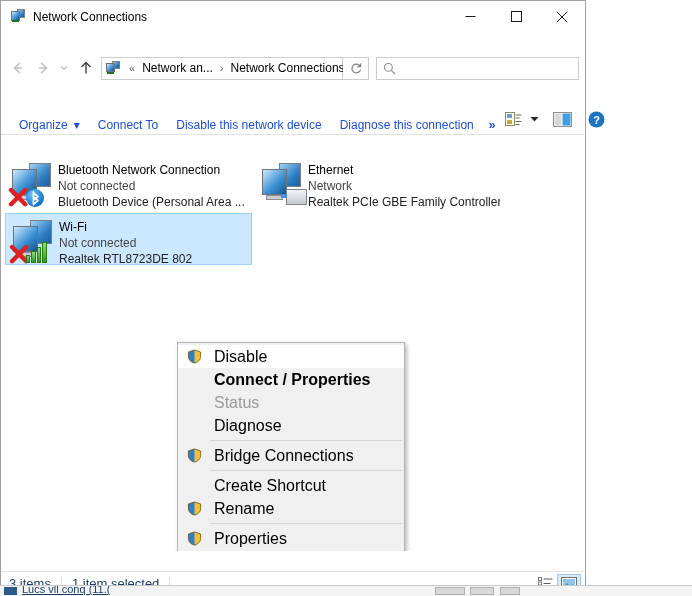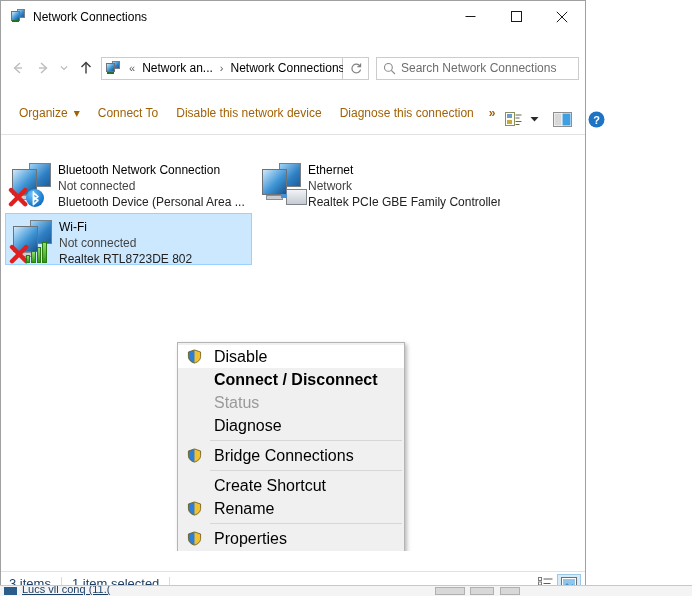--- a/index.html
+++ b/index.html
@@ -161,25 +161,25 @@
     min-height: 31px;
     background: #ffffff;
     border-bottom: 1px solid #e2e2e2;
     display: flex;
     align-items: center;
     padding-left: 9px;
     box-sizing: border-box;
   }
   .tb-item {
     font-size: 12px;
-    color: #a16207;
+    color: #1d4ed8;
     padding: 0 9px;
     height: 26px;
     display: flex;
-    align-items: flex-start;
+    align-items: flex-end;
     white-space: nowrap;
   }
   .tb-caret {
     margin-left: 6px;
     display: inline-block;
   }
   .tb-spacer { flex: 1 1 auto; }
   .tb-icon {
     height: 26px;
     display: flex;
@@ -505,21 +505,20 @@
       </svg>
     </div>
 
     <div class="searchbox">
       <span class="search-icon-wrap">
         <svg width="13" height="13" viewBox="0 0 13 13">
             <circle cx="5.4" cy="5.4" r="3.9" fill="none" stroke="#8a8a8a" stroke-width="1.1"></circle>
             <line x1="8.3" y1="8.3" x2="12" y2="12" stroke="#8a8a8a" stroke-width="1.1"></line>
           </svg>
       </span>
-      <span class="search-ph">Search Network Connections</span>
     </div>
   </div>
 
   <div class="toolbar">
     <div class="tb-item">
       <span>Organize</span>
       <span class="tb-caret">▾</span>
     </div>
     <div class="tb-item">Connect To</div>
     <div class="tb-item">Disable this network device</div>
@@ -629,21 +628,21 @@
             <path d="M8 1 L14.5 3.2 V8 C14.5 11.6 11.6 14.1 8 15 C4.4 14.1 1.5 11.6 1.5 8 V3.2 Z" fill="#f2c12e"></path>
             <path d="M8 1 L1.5 3.2 V8 C1.5 11.6 4.4 14.1 8 15 Z" fill="#2e7fd4"></path>
             <path d="M8 1 L14.5 3.2 V8 C14.5 11.6 11.6 14.1 8 15 C4.4 14.1 1.5 11.6 1.5 8 V3.2 Z" fill="none" stroke="#6a5a1a" stroke-width="0.9"></path>
           </svg>
         </span>
         <span class="mi-label">Disable</span>
       </div>
 
       <div class="mi bold">
         <span class="mi-ico"></span>
-        <span class="mi-label">Connect / Disconnect</span>
+        <span class="mi-label">Connect / Properties</span>
       </div>
 
       <div class="mi disabled">
         <span class="mi-ico"></span>
         <span class="mi-label">Status</span>
       </div>
 
       <div class="mi">
         <span class="mi-ico"></span>
         <span class="mi-label">Diagnose</span>

